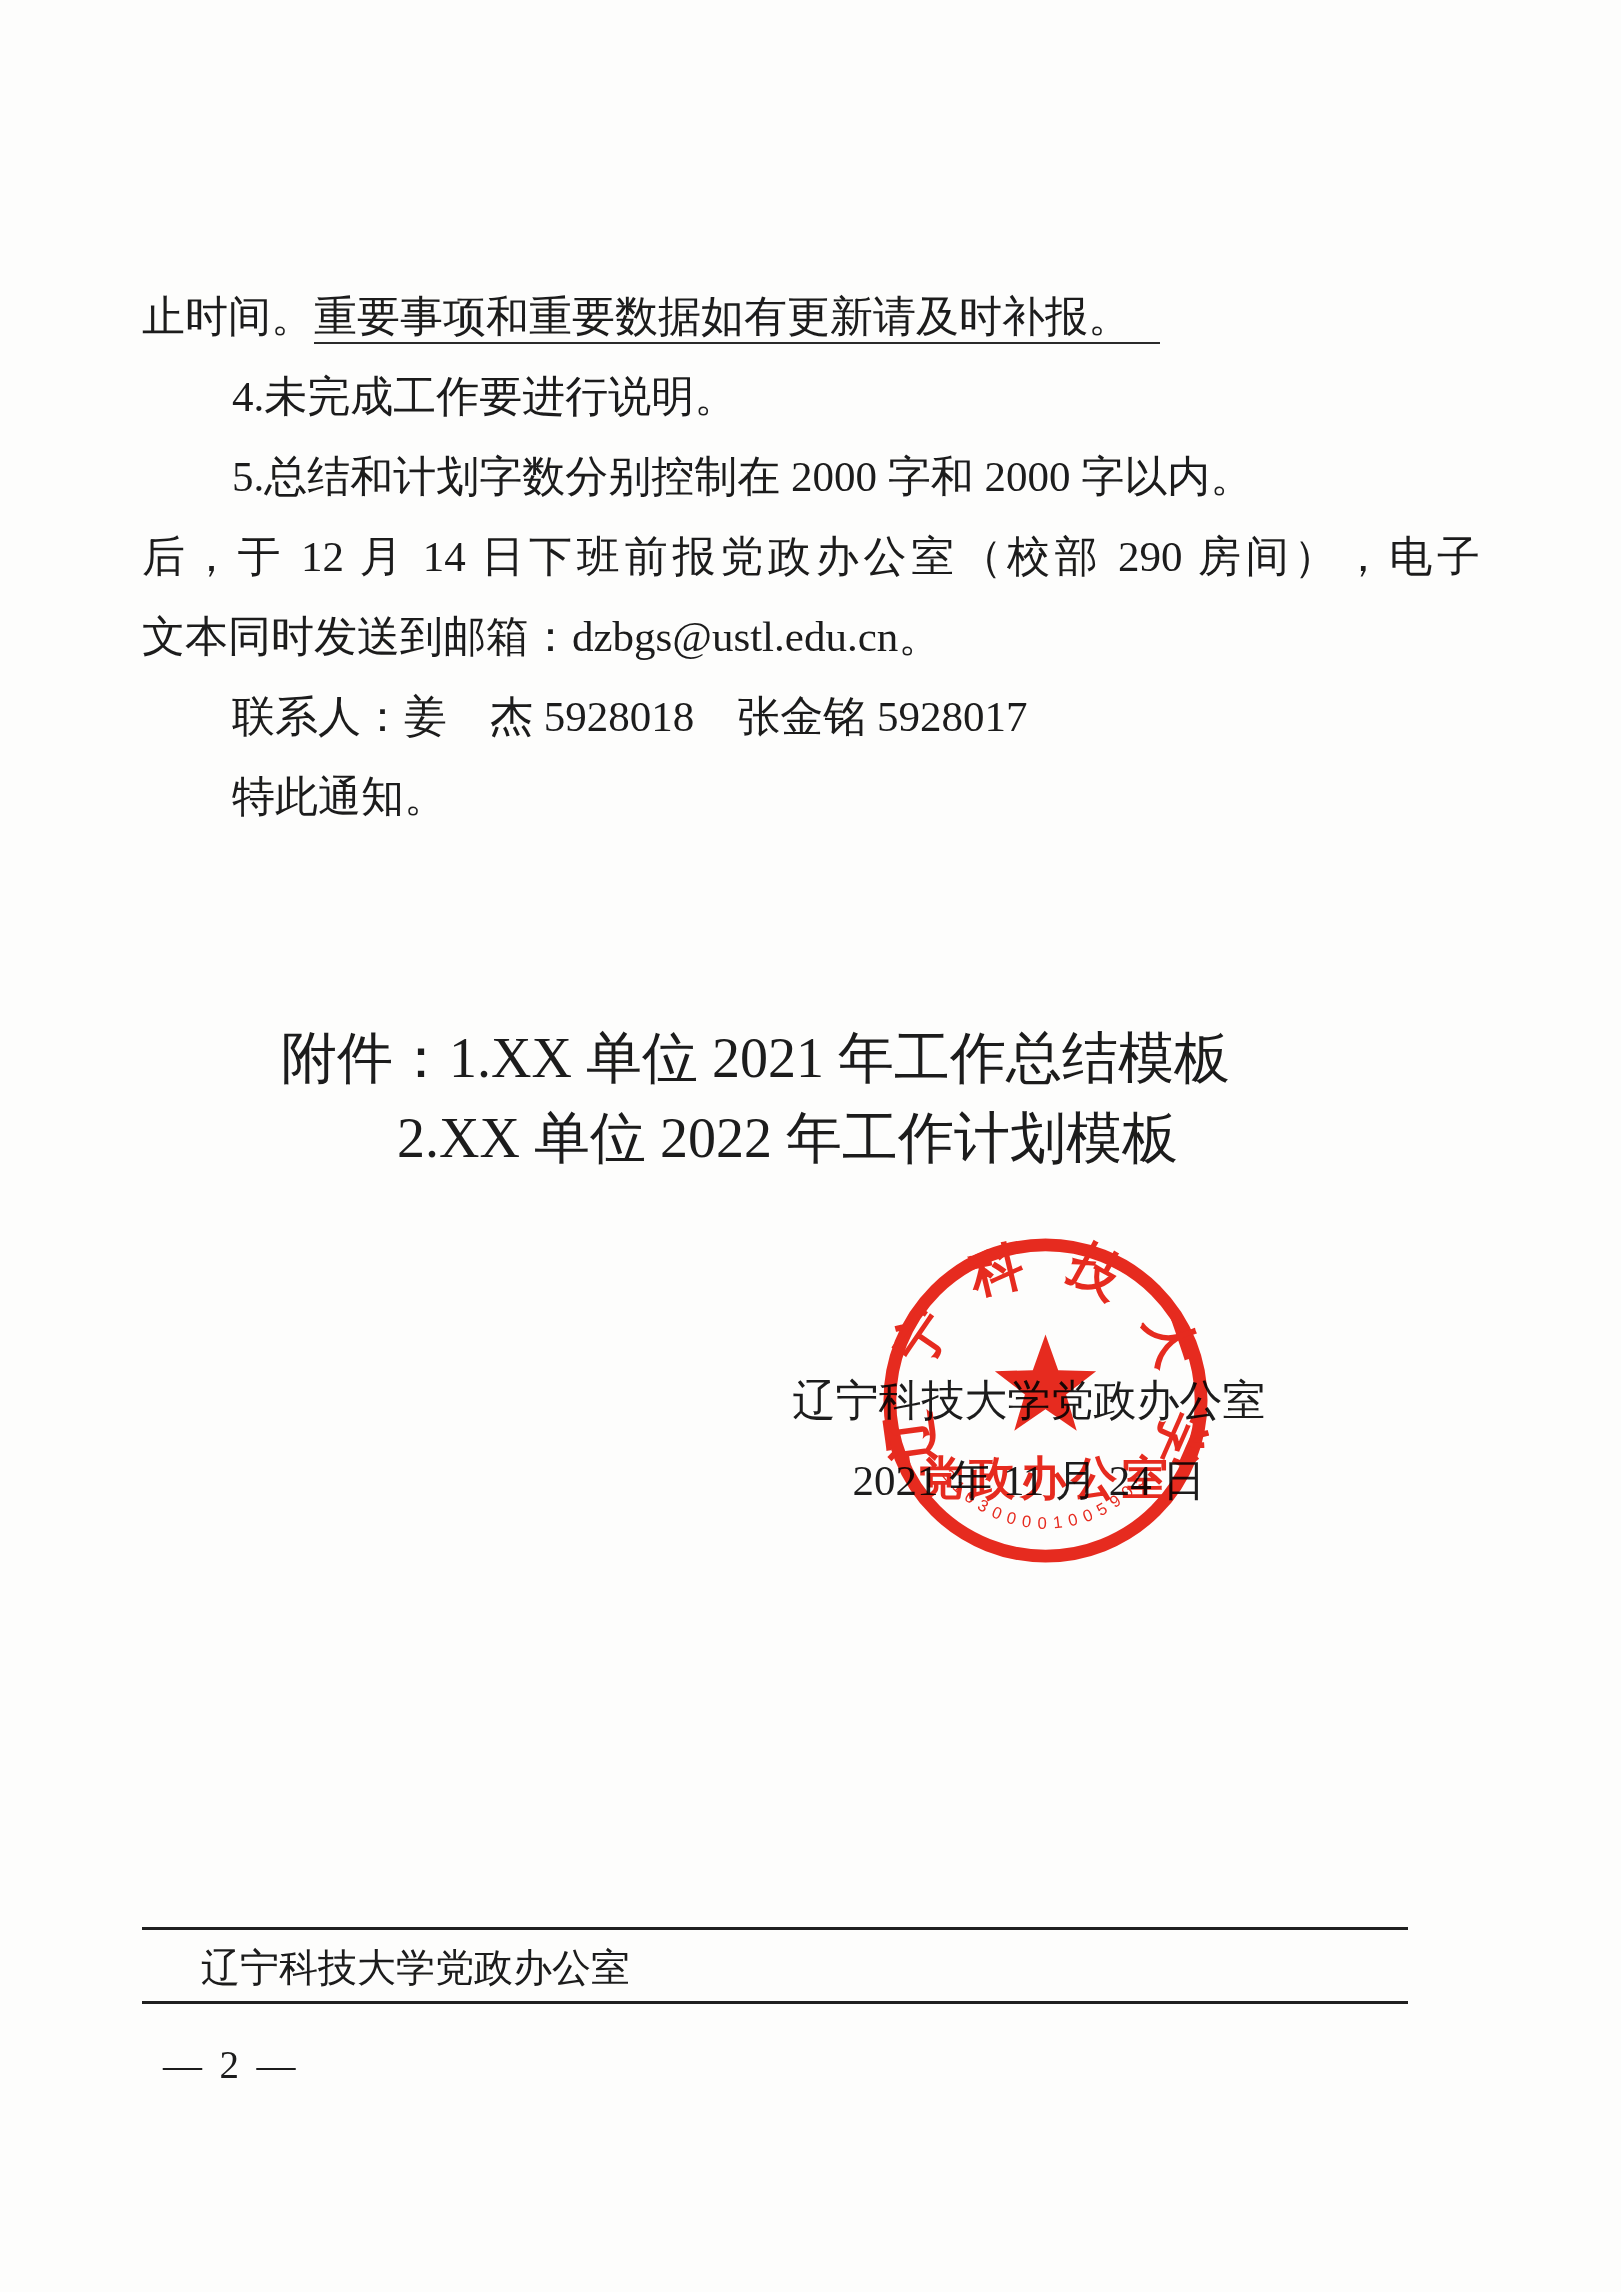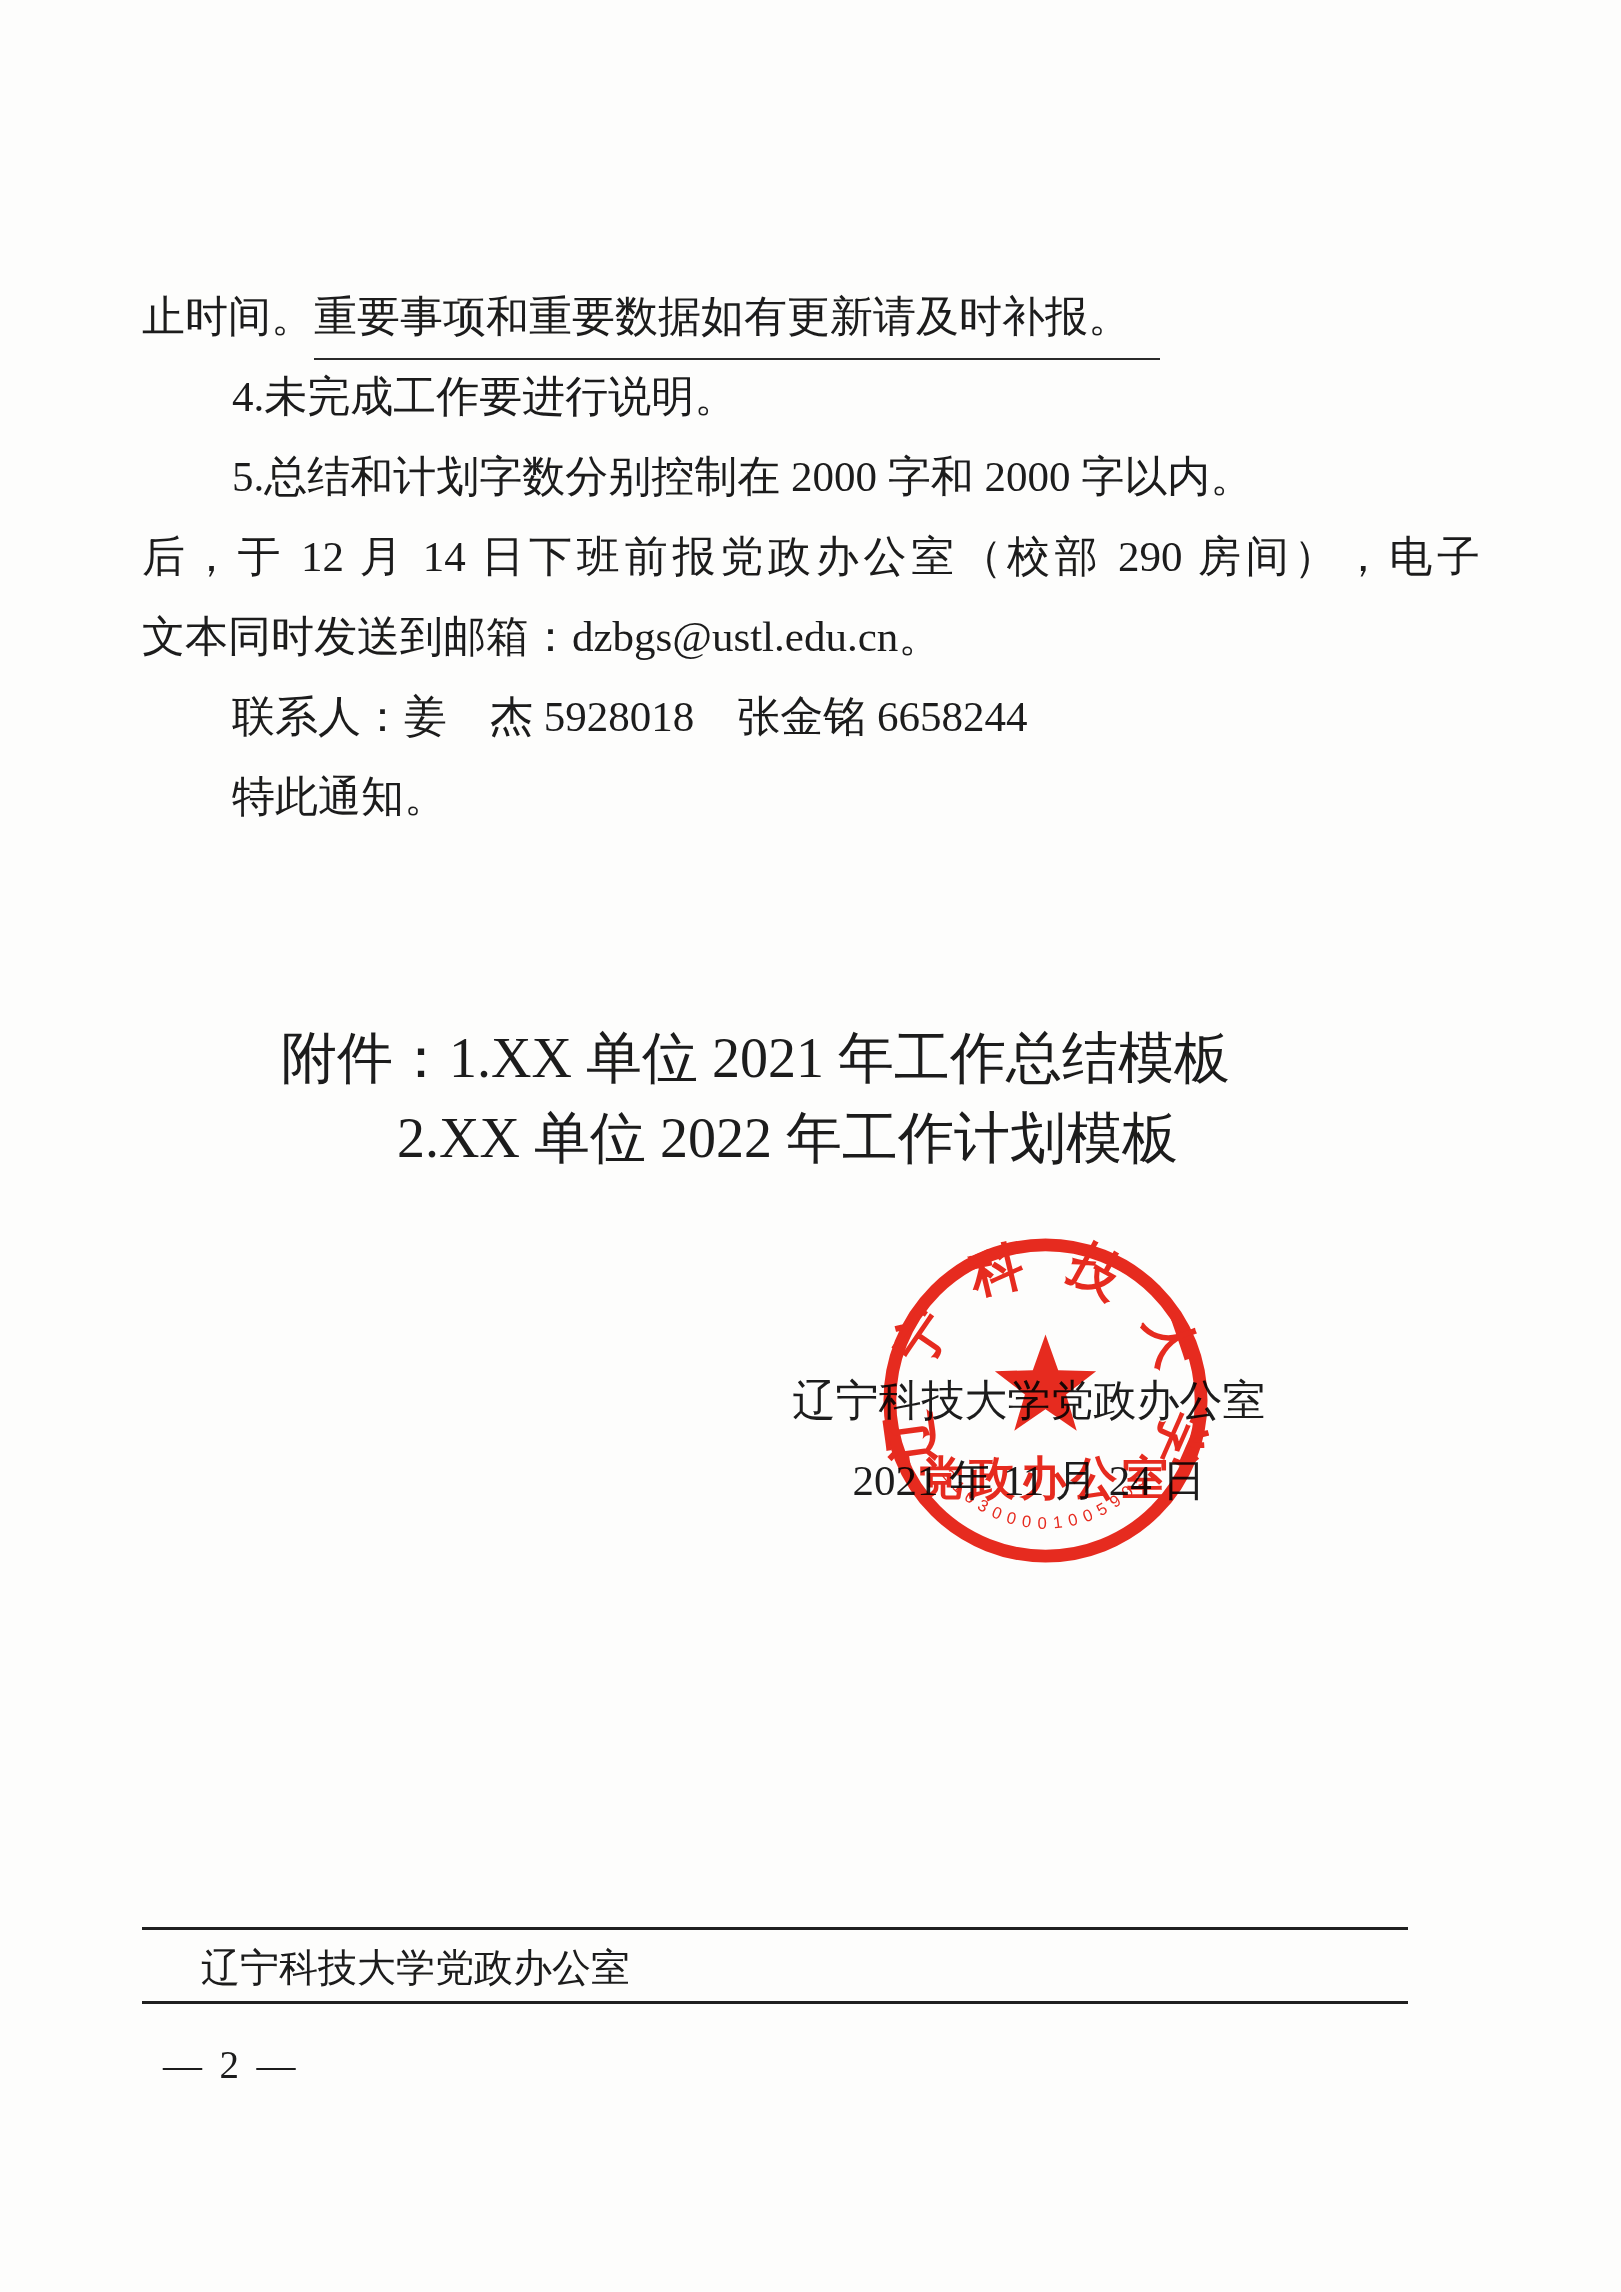--- a/index.html
+++ b/index.html
@@ -9,21 +9,21 @@
     overflow:hidden;margin:0 auto;
   }
   
   .body-text{
     position:absolute;left:142px;top:277px;width:1338px;
     font-size:43px;line-height:80px;
   }
   .body-text p{margin:0;}
   .indent2{text-indent:90px;}
   .fill{text-align:justify;text-align-last:justify;}
-  .u{border-bottom:2.9px solid #2b2b2b;padding-bottom:18px;padding-right:29px;}
+  .u{border-bottom:2.9px solid #2b2b2b;padding-bottom:2px;padding-right:29px;}
   
   .attachments{
     position:absolute;left:142px;top:1018px;width:1338px;
     font-size:56px;line-height:80px;
   }
   .attachments p{margin:0;}
   .att1{text-indent:139px;}
   .att2{text-indent:255px;}
   
   .sign-block{
@@ -53,21 +53,21 @@
 <body>
 
 <div class="page">
 
   <div class="body-text">
     <p><span>止时间。</span><span class="u">重要事项和重要数据如有更新请及时补报。</span></p>
     <p class="indent2">4.未完成工作要进行说明。</p>
     <p class="indent2">5.总结和计划字数分别控制在 2000 字和 2000 字以内。</p>
     <p class="fill">后，于 12 月 14 日下班前报党政办公室（校部 290 房间），电子</p>
     <p>文本同时发送到邮箱：dzbgs@ustl.edu.cn。</p>
-    <p class="indent2">联系人：姜　杰 5928018　张金铭 6658244</p>
+    <p class="indent2">联系人：姜　杰 5928018　张金铭 5928017</p>
     <p class="indent2">特此通知。</p>
   </div>
 
   <div class="attachments">
     <p class="att1">附件：1.XX 单位 2021 年工作总结模板</p>
     <p class="att2">2.XX 单位 2022 年工作计划模板</p>
   </div>
 
   <div class="sign-block">
     <p>辽宁科技大学党政办公室</p>

